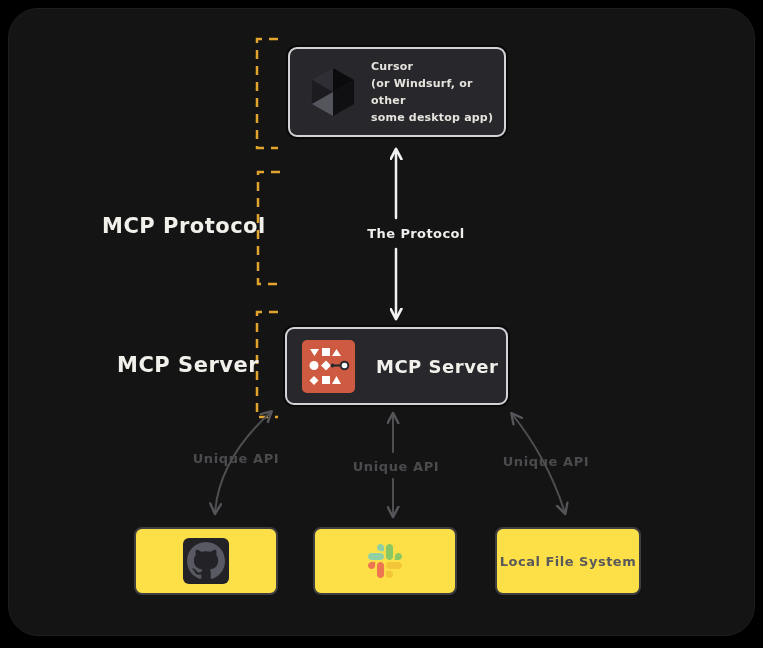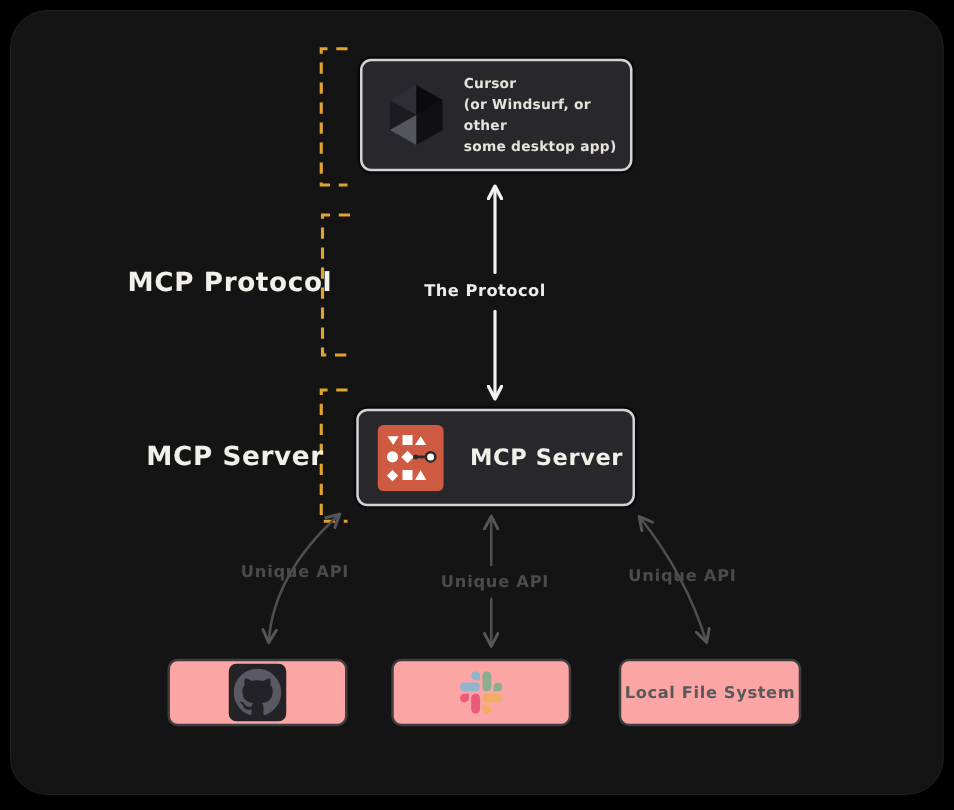--- a/index.html
+++ b/index.html
@@ -39,30 +39,30 @@
     position:absolute;display:flex;align-items:center;
     background:var(--node-bg);border:2.5px solid var(--node-border);
     border-radius:9px;box-sizing:border-box;
     box-shadow:0 0 0 2px rgba(0,0,0,0.55);
   }
   .client-node{left:288px;top:47px;width:218px;height:90px;padding-left:20px;gap:15px;justify-content:flex-end;}
   .client-text{font-size:11px;font-weight:bold;color:#e6e3dd;line-height:1.55;letter-spacing:0.2px;}
   .server-node{left:285px;top:327px;width:223px;height:78px;padding-left:15px;gap:21px;}
   .server-node-label{font-size:18px;font-weight:bold;color:var(--text-light);letter-spacing:0.5px;}
   .protocol-label{
-    position:absolute;left:388px;top:233px;transform:translate(-50%,-50%);
+    position:absolute;left:416px;top:233px;transform:translate(-50%,-50%);
     color:#efede9;font-size:13px;font-weight:bold;letter-spacing:0.4px;white-space:nowrap;text-align:right;
   }
   .api-label{
     position:absolute;transform:translate(-50%,-50%);
     color:#4b4b4e;font-size:13px;font-weight:bold;letter-spacing:0.6px;white-space:nowrap;
   }
   .int-node{
-    position:absolute;top:527px;height:54px;display:flex;align-items:center;justify-content:center;
-    background:#fca5a5;border:2px solid var(--dim-border);border-radius:8px;box-sizing:border-box;text-align:center;
+    position:absolute;top:527px;height:68px;display:flex;align-items:center;justify-content:center;
+    background:#fde047;border:2px solid var(--dim-border);border-radius:8px;box-sizing:border-box;text-align:center;
   }
   .int-github{left:134px;width:144px;}
   .int-slack{left:313px;width:144px;}
   .int-lfs{left:495px;width:146px;}
   .gh-tile{
     width:46px;height:46px;border-radius:6px;background:#232327;
     display:flex;align-items:center;justify-content:center;
   }
   .lfs-text{font-size:13px;font-weight:bold;color:var(--dim-text);letter-spacing:0.5px;}
   .slack-wrap{opacity:0.55;display:flex;}

